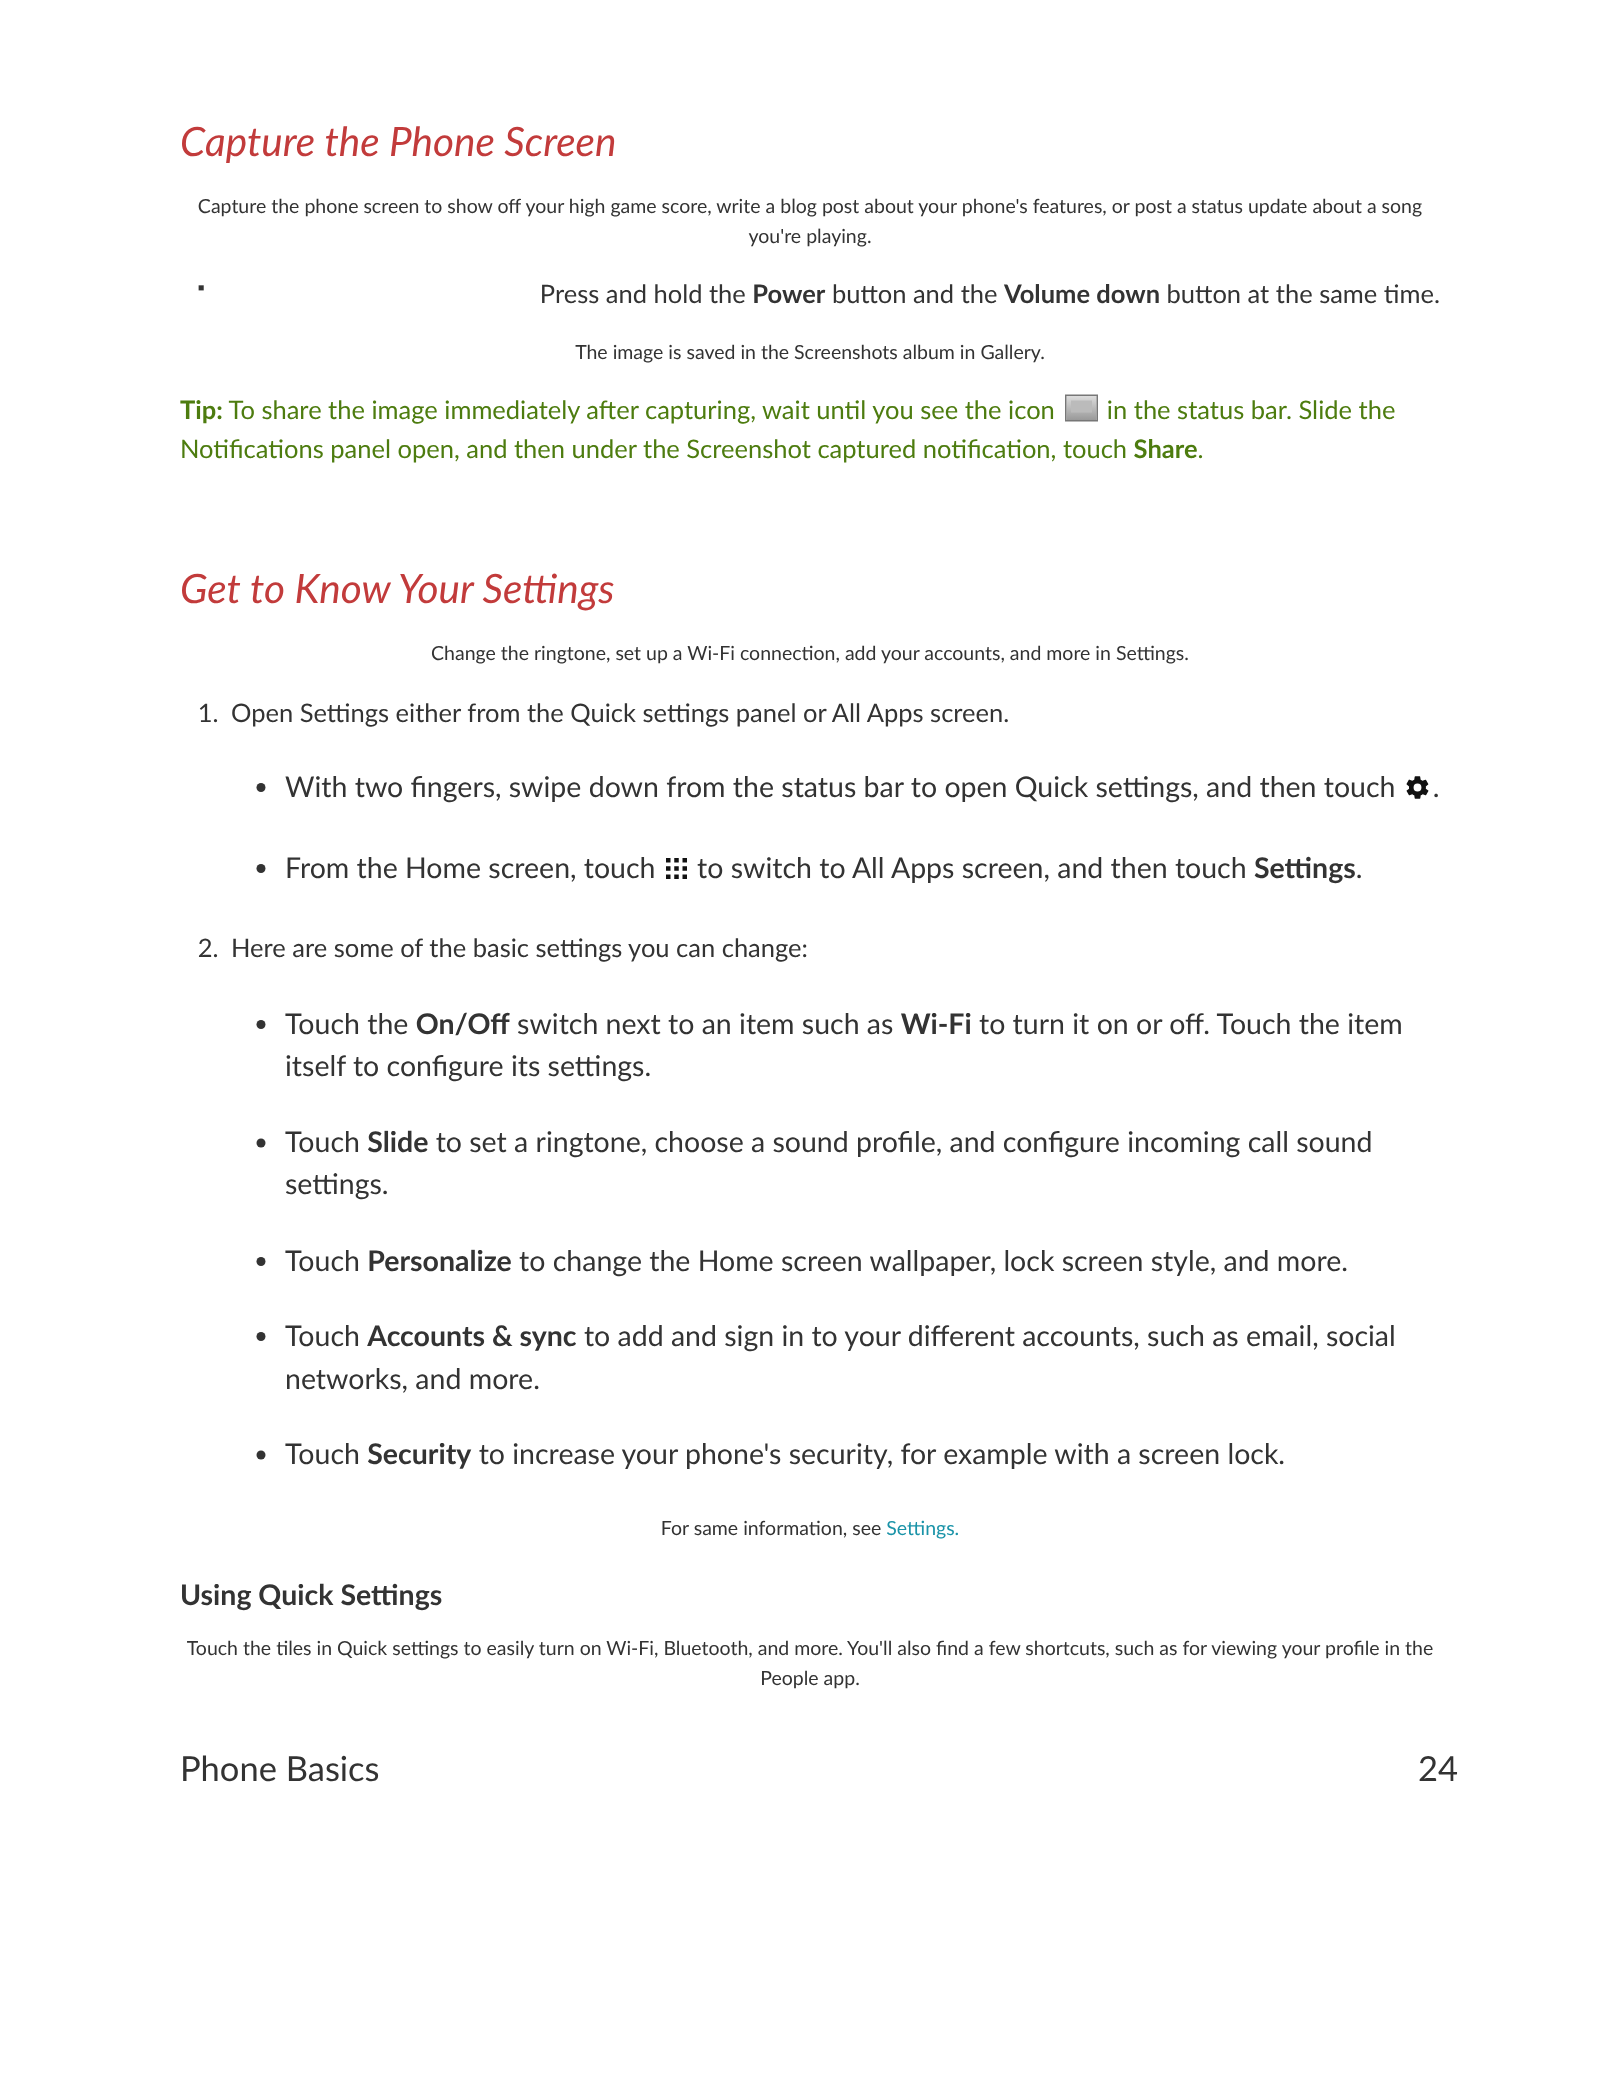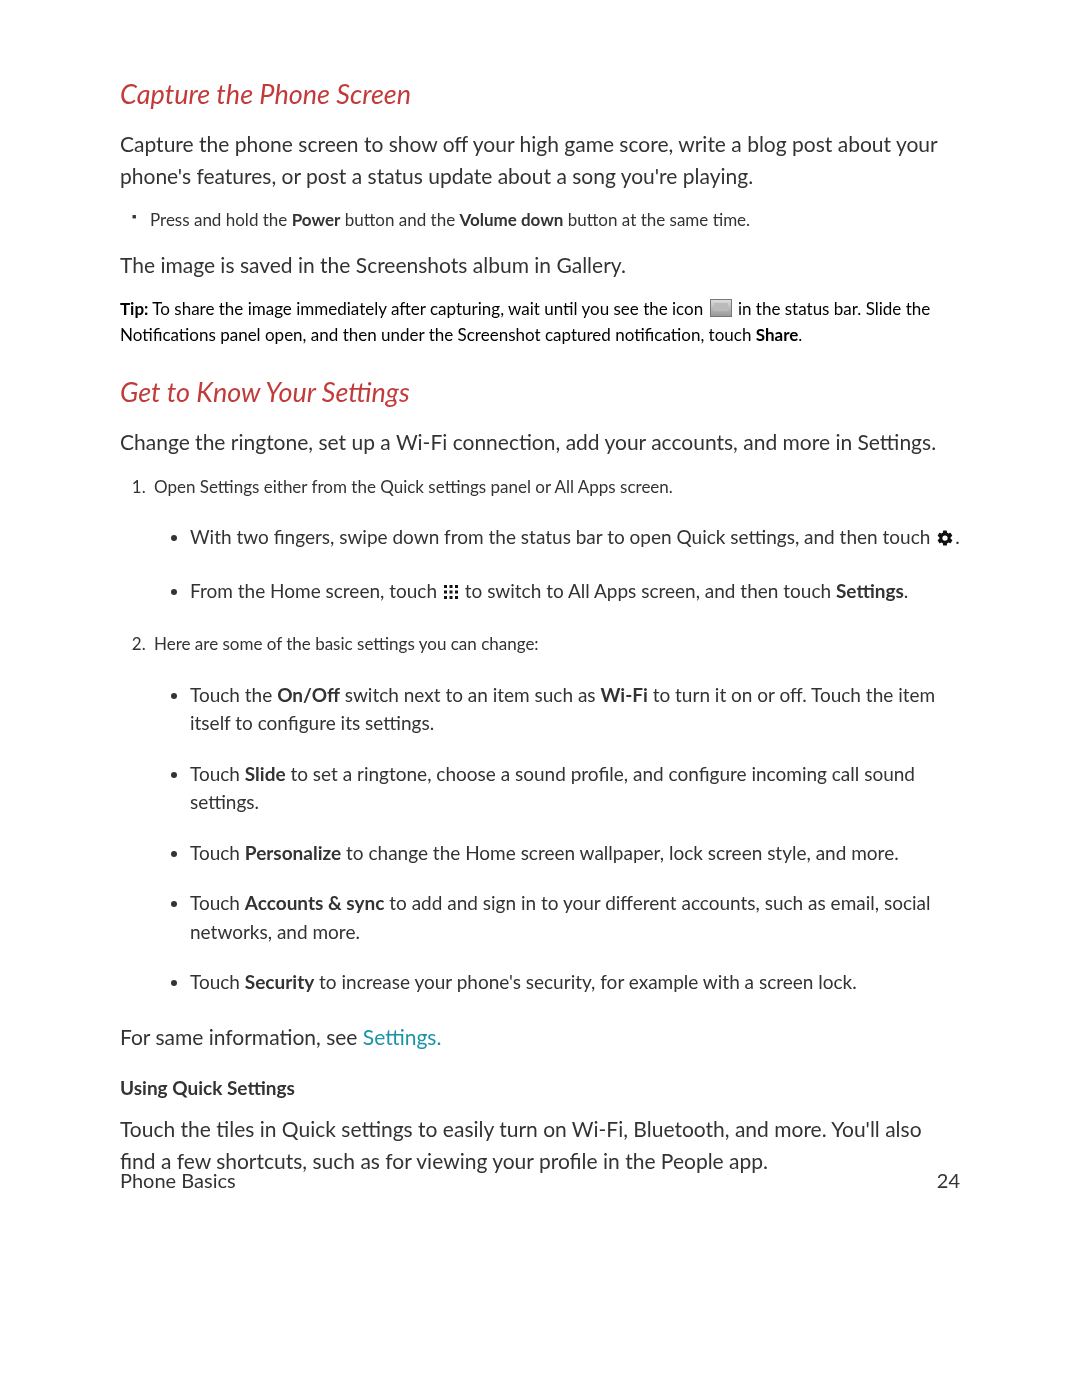--- a/index.html
+++ b/index.html
@@ -16,51 +16,53 @@
   }
   h2.section-title {
     font-family: "Segoe UI", "Lato", Arial, sans-serif;
     font-weight: 400;
     font-style: italic;
     font-size: 27px;
     color: #c23b3b;
     margin-bottom: 18px;
   }
   p.body {
-    font-size: 21px;
+    font-size: 13px;
     line-height: 1.5;
     color: #333;
     margin-bottom: 16px;
+    text-align: center;
   }
   ul.square {
     list-style: none;
     padding-left: 30px;
     margin-bottom: 16px;
+    text-align: right;
   }
   ul.square > li {
     font-size: 17px;
     line-height: 1.5;
     color: #333;
     position: relative;
     padding-left: 0;
     margin-bottom: 4px;
   }
   ul.square > li::before {
     content: "■";
     position: absolute;
     left: -18px;
     top: 4px;
     font-size: 7px;
     color: #333;
   }
   .tip-block {
     font-size: 17px;
     line-height: 1.5;
-    color: #000000;
-    margin-bottom: 28px;
+    color: #4d7c0f;
+    margin-bottom: 64px;
   }
   .tip-label { font-weight: 700; }
   .tip-bold { font-weight: 700; }
   .inline-icon-box {
     display: inline-block;
     width: 22px;
     height: 18px;
     vertical-align: -2px;
     border: 1px solid #777;
     background: linear-gradient(#ddd, #999);
@@ -116,24 +118,24 @@
     font-weight: 700;
     font-size: 19px;
     color: #333;
     margin-top: 24px;
     margin-bottom: 14px;
   }
   .footer {
     position: absolute;
     bottom: 205px;
     left: 120px;
-    right: 120px;
+    right: 108px;
     display: flex;
     justify-content: space-between;
-    font-size: 20px;
+    font-size: 23px;
     color: #333;
   }
 </style>
 </head>
 <body>
 
 <div class="page">
 
   <h2 class="section-title">Capture the Phone Screen</h2>
 

